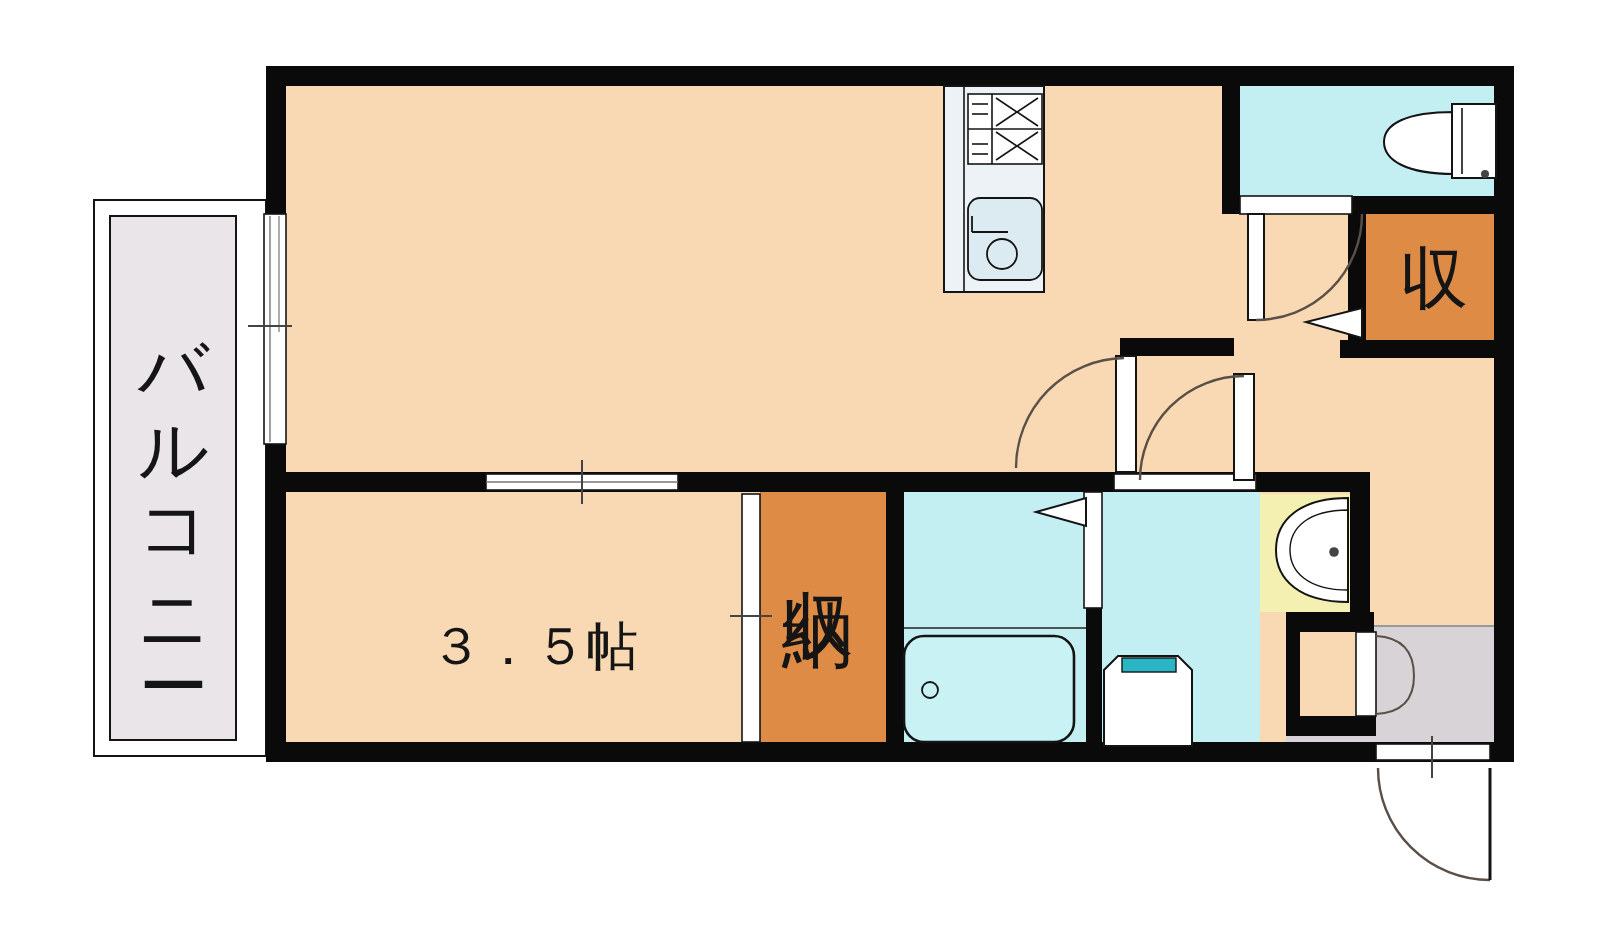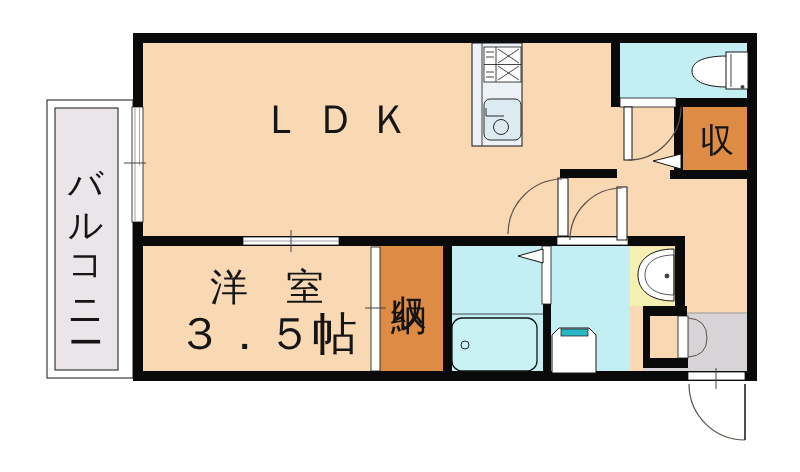--- a/index.html
+++ b/index.html
@@ -4,21 +4,21 @@
 <style>
   html,body{margin:0;padding:0;background:#ffffff;}
   body{font-family:"Liberation Sans","DejaVu Sans",sans-serif;}
   .stage{position:relative;width:800px;height:472px;background:#ffffff;overflow:hidden;}
   .stage svg{position:absolute;left:0;top:0;}
   .lbl{position:absolute;color:#151515;font-weight:500;line-height:1.05;
        text-align:center;white-space:pre;letter-spacing:0;}
   .lbl-ldk1{left:233px;top:98px;width:220px;font-size:40px;letter-spacing:14px;}
   .lbl-ldk2{left:233px;top:141px;width:220px;font-size:38px;}
   .lbl-yo1{left:156px;top:268px;width:222px;font-size:38px;}
-  .lbl-yo2{left:156px;top:310px;width:222px;font-size:45px;}
+  .lbl-yo2{left:156px;top:310px;width:222px;font-size:26px;}
   .lbl-shuno{left:390px;top:266px;font-size:36px;letter-spacing:6px;
              writing-mode:vertical-rl;}
   .lbl-shu{left:699px;top:123px;width:36px;font-size:34px;}
   .lbl-balcony{left:67px;top:145px;font-size:35px;letter-spacing:5px;
                writing-mode:vertical-rl;}
 </style>
 </head>
 <body>
 
 <div class="stage">
@@ -140,19 +140,17 @@
     <rect x="561" y="329" width="27" height="7" stroke="#141414" stroke-width="0.7" fill="#2ab5c5"></rect>
   </g>
 
   <g>
     <path d="M674,249 C650,249 638,260 638,275 C638,290 650,301 674,301 Z" fill="#ffffff" stroke="#141414" stroke-width="1"></path>
     <path d="M674,255 C654,255 645,264 645,275 C645,286 654,295 674,295 Z" fill="none" stroke="#141414" stroke-width="0.7"></path>
     <circle cx="667" cy="276" r="2.4" fill="#444"></circle>
   </g>
 </svg>
 
-  <div class="lbl lbl-ldk1">ＬＤＫ</div>
-  <div class="lbl lbl-yo1">洋　室</div>
   <div class="lbl lbl-yo2">３．５帖</div>
   <div class="lbl lbl-shuno">収納</div>
   <div class="lbl lbl-shu">収</div>
   <div class="lbl lbl-balcony">バルコニー</div>
 </div>
 
 </body></html>

